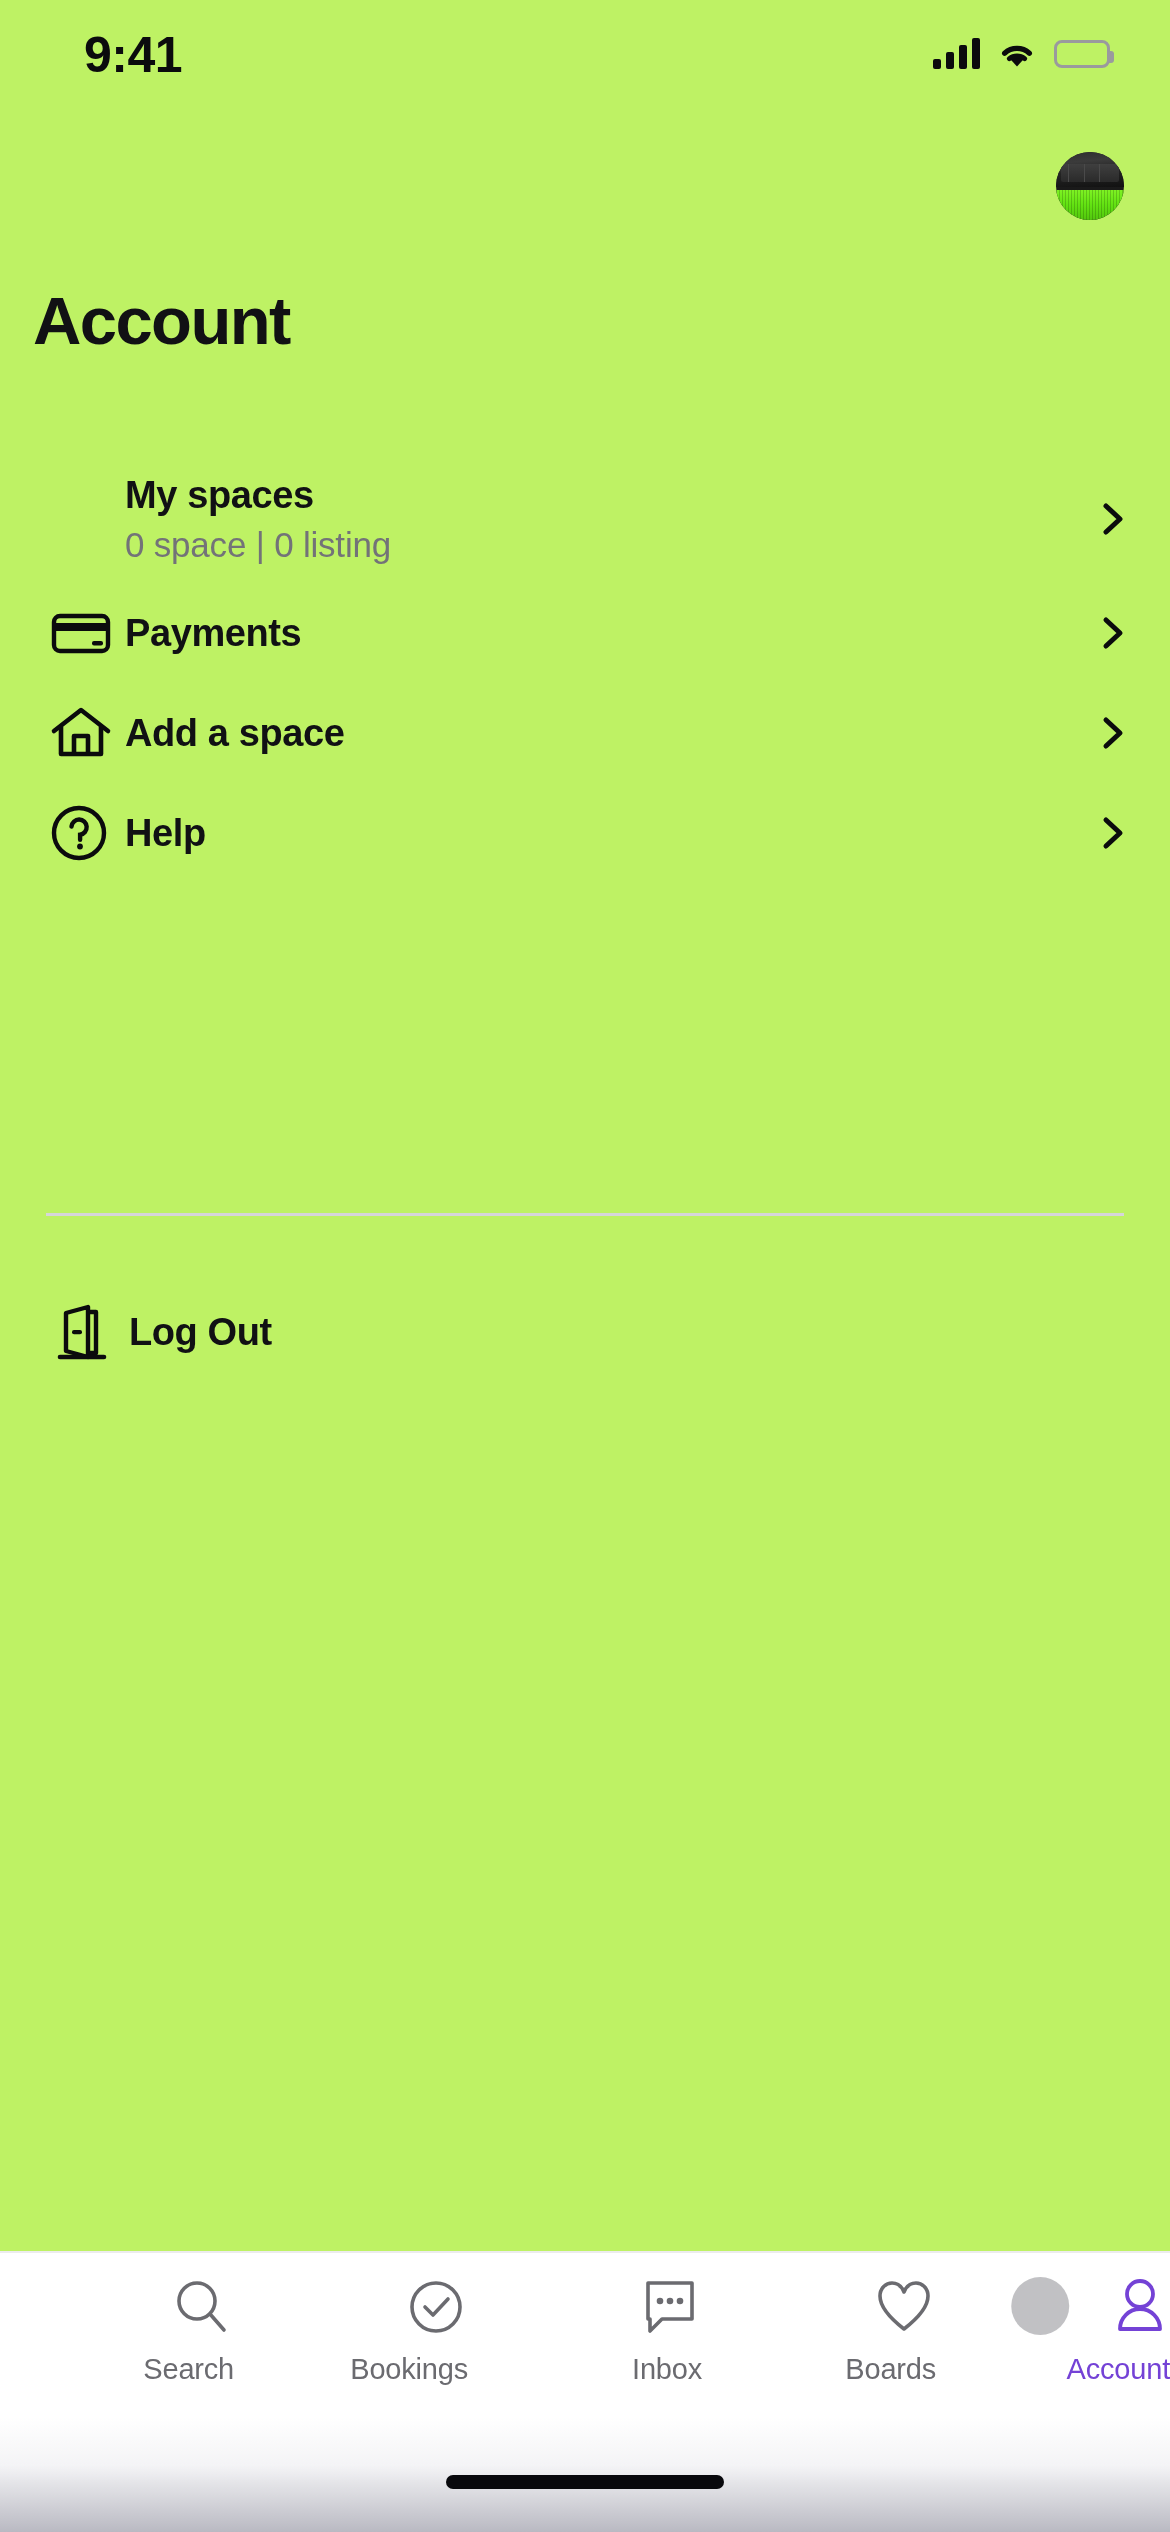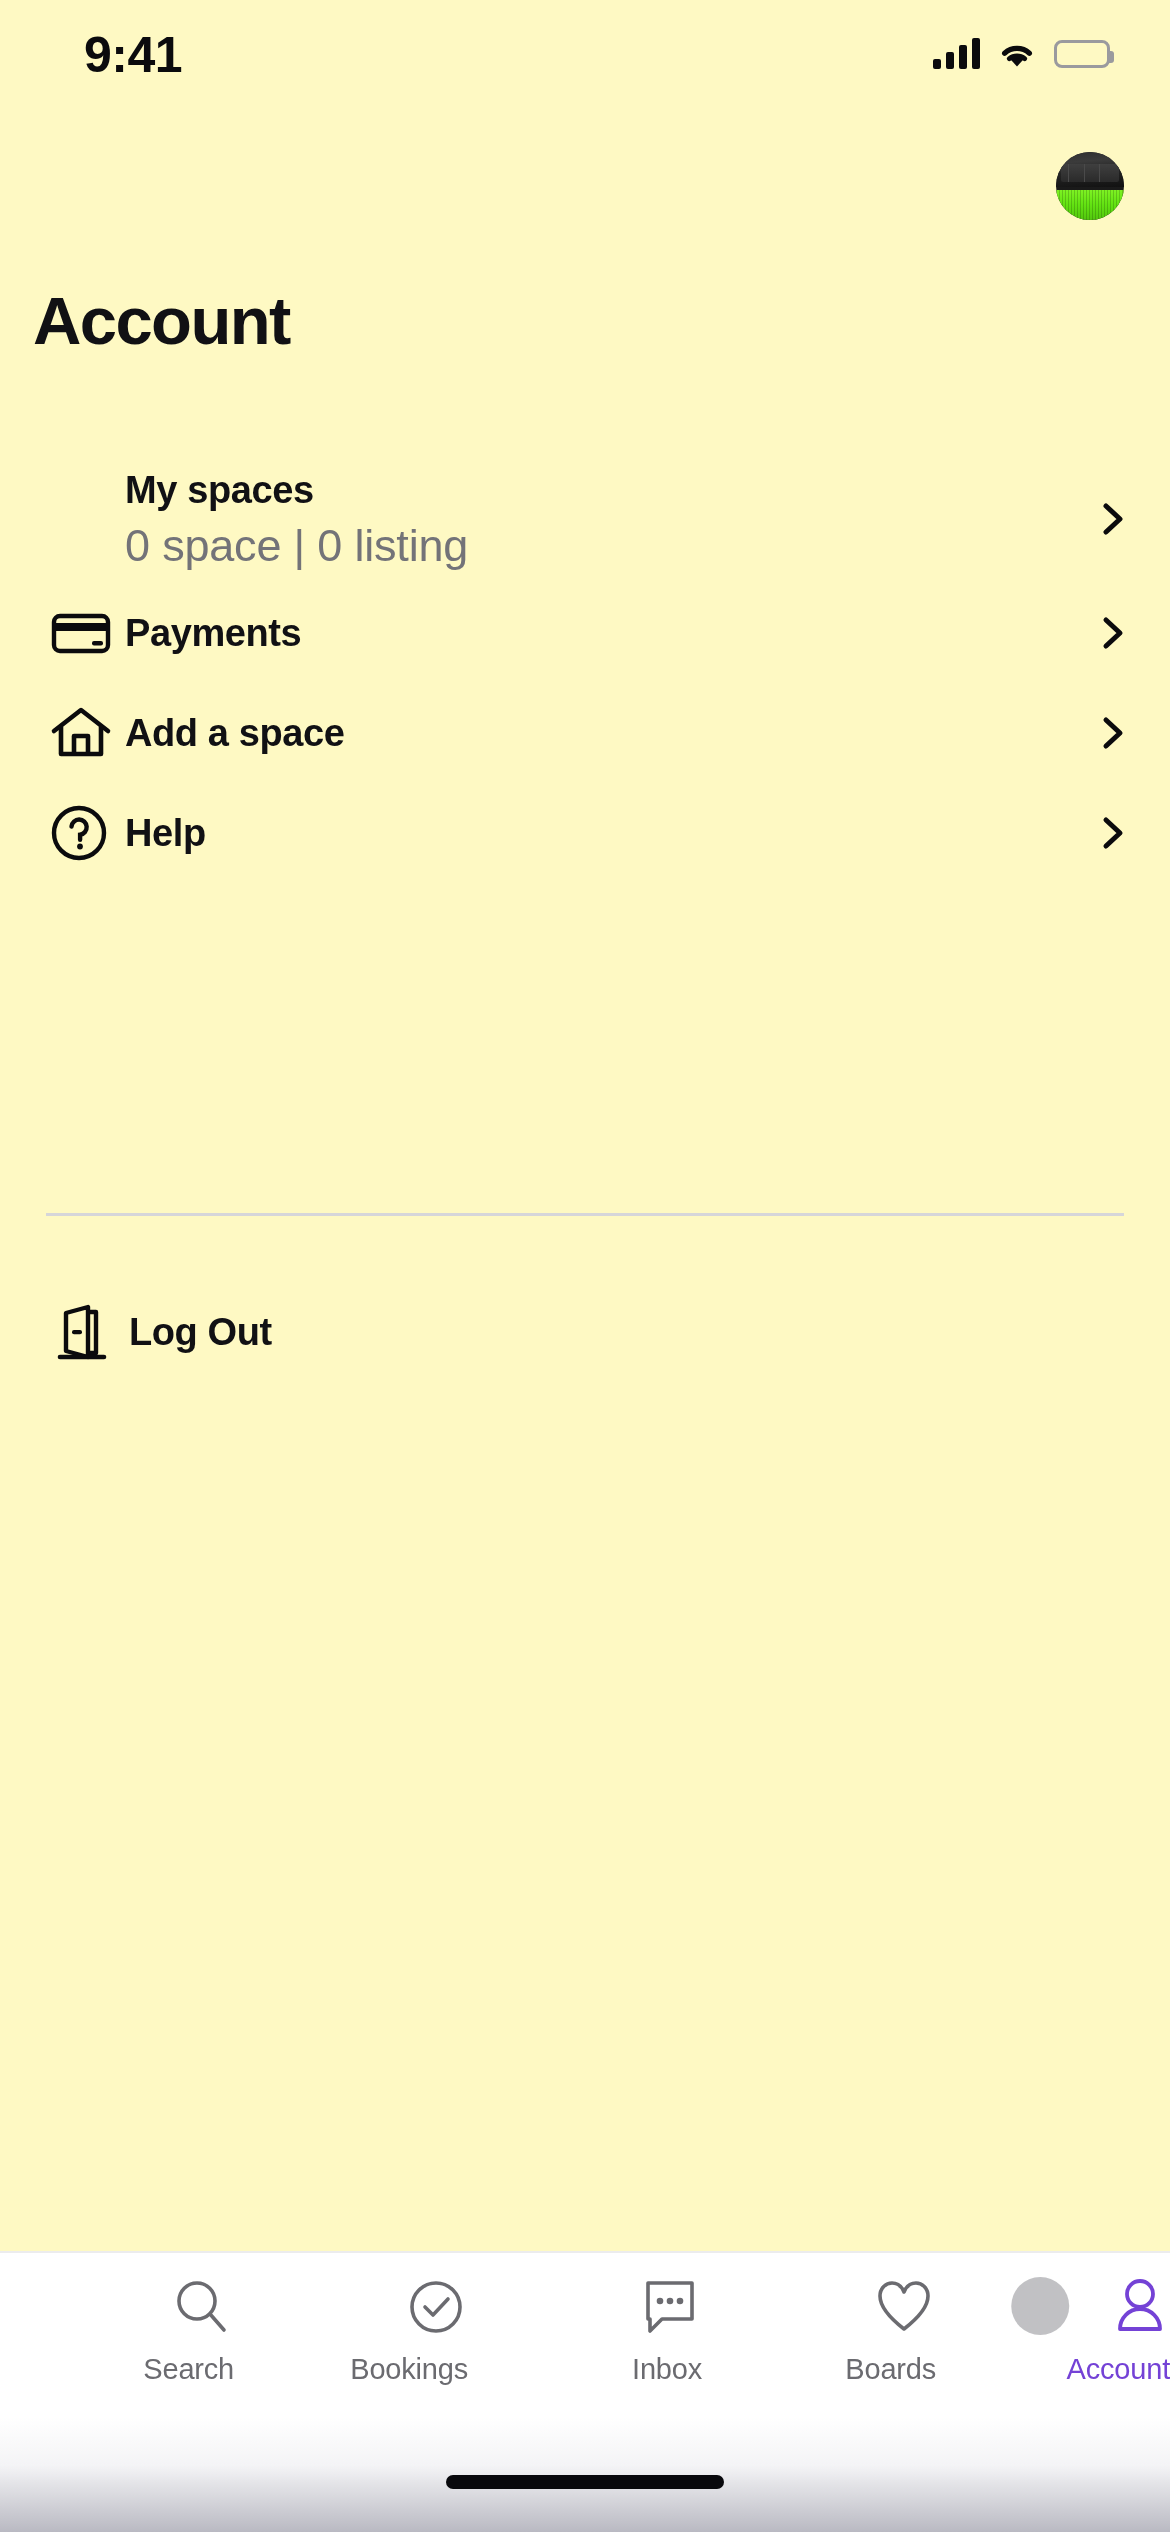--- a/index.html
+++ b/index.html
@@ -3,21 +3,21 @@
 <meta charset="utf-8">
 <style>
   * { margin:0; padding:0; box-sizing:border-box; }
   html, body {
     width:1170px; height:2532px;
     background:#ffffff;
     font-family:"Liberation Sans", sans-serif;
     -webkit-font-smoothing:antialiased;
     overflow:hidden;
   }
-  .phone { position:relative; width:1170px; height:2532px; background:#fef9c3; }
+  .phone { position:relative; width:1170px; height:2532px; background:#bef264; }
 
   
   .statusbar {
     position:absolute; top:0; left:0; width:1170px; height:120px;
   }
   .sb-time {
     position:absolute; left:84px; top:26px;
     font-size:50px; font-weight:700; color:#0b0b0d;
     letter-spacing:-0.5px;
   }
@@ -87,21 +87,21 @@
     width:84px; min-width:84px; height:64px;
     display:flex; align-items:center; justify-content:flex-start;
     padding-left:9px;
   }
   .row-txt { flex:1; display:flex; flex-direction:column; justify-content:center; }
   .row-title {
     font-size:38px; font-weight:700; color:#111114; letter-spacing:-0.4px;
     line-height:1.18;
   }
   .row-sub {
-    font-size:45px; font-weight:400; color:#737378; letter-spacing:-0.2px;
+    font-size:35px; font-weight:400; color:#737378; letter-spacing:-0.2px;
     margin-top:8px; line-height:1.1;
   }
   .chev { width:38px; height:38px; flex:0 0 auto; }
 
   .divider {
     position:absolute; left:46px; top:1213px;
     width:1078px; height:3px; background:#d6d6d9;
   }
 
   .logout-row { position:absolute; left:0; top:1282px; width:1170px;padding-left:12px; }

